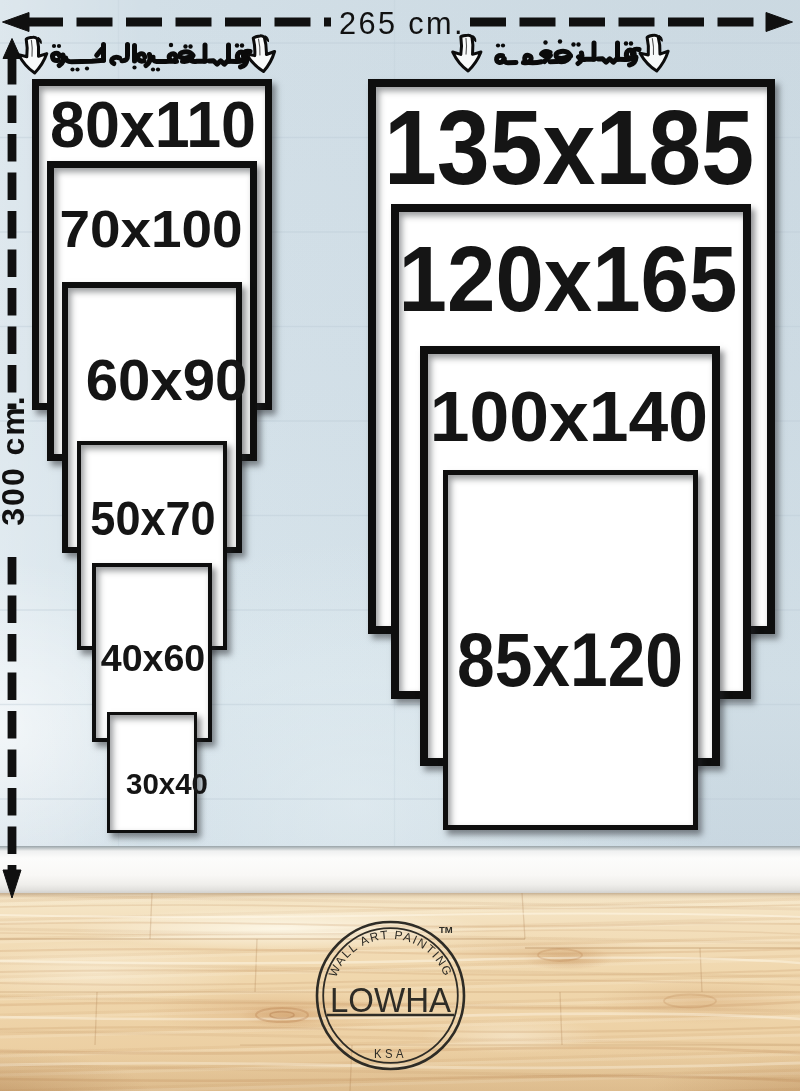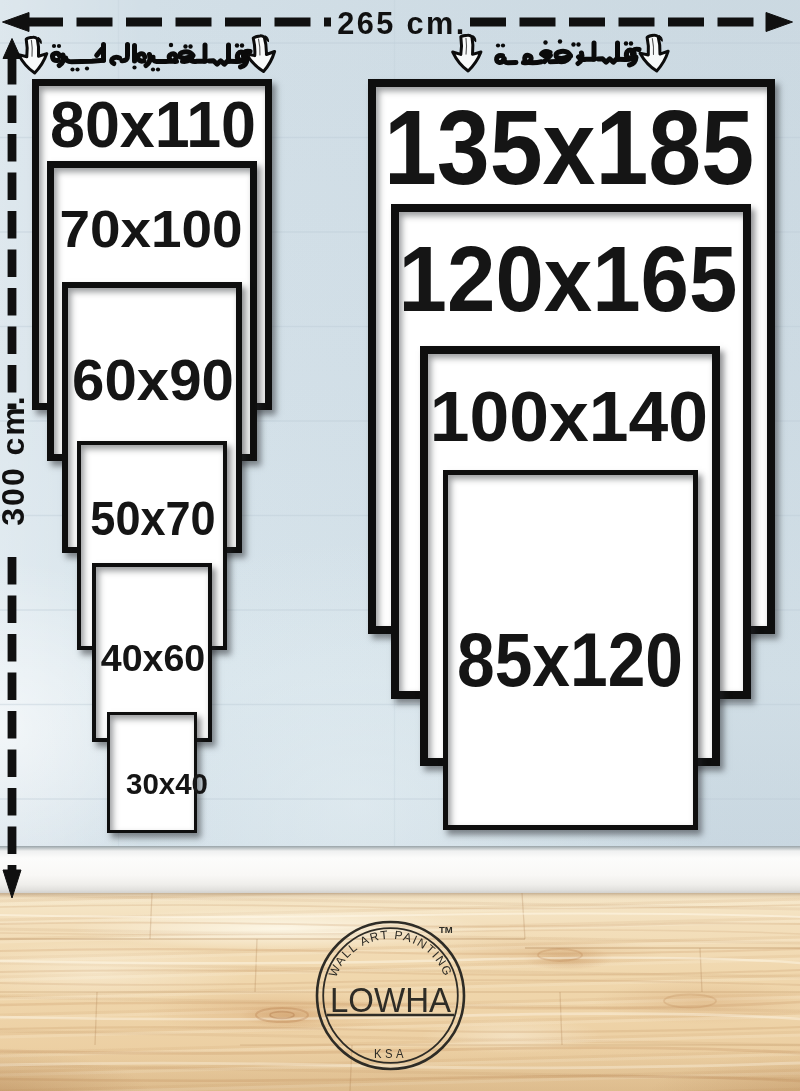--- a/index.html
+++ b/index.html
@@ -111,21 +111,21 @@
 <div class="fr" style="left:390.6px;top:203.8px;width:360px;height:495px;border-width:8.5px;"></div>
 
 <div class="fr" style="left:420px;top:345.6px;width:300px;height:420px;border-width:8px;"></div>
 
 <div class="fr" style="left:442.5px;top:470px;width:255px;height:360px;border-width:5.5px;"></div>
 
 <div class="sz" style="left:153px;top:92.3px;font-size:65.6px;transform:translateX(-50%) scaleX(.957);">80x110</div>
 
 <div class="sz" style="left:150.5px;top:204.4px;font-size:51.4px;transform:translateX(-50%) scaleX(1.068);">70x100</div>
 
-<div class="sz" style="left:152.5px;top:351.3px;font-size:58px;transform:translateX(-50%) scaleX(1.003);">60x90</div>
+<div class="sz" style="left:152.5px;top:351.3px;font-size:58px;transform:translateX(-50%) scaleX(1.003);padding-left:27px;">60x90</div>
 
 <div class="sz" style="left:152.5px;top:494.7px;font-size:47.5px;transform:translateX(-50%) scaleX(.949);">50x70</div>
 
 <div class="sz" style="left:152.8px;top:639.5px;font-size:37.2px;transform:translateX(-50%) scaleX(1.01);">40x60</div>
 
 <div class="sz" style="left:167px;top:768.8px;font-size:29.9px;transform:translateX(-50%) scaleX(.987);">30x40</div>
 
 <div class="sz" style="left:569px;top:94px;font-size:106.1px;transform:translateX(-50%) scaleX(.896);">135x185</div>
 
 <div class="sz" style="left:568px;top:234.4px;font-size:92.2px;transform:translateX(-50%) scaleX(.944);">120x165</div>
@@ -231,15 +231,15 @@
 <path id="arcT" d="M 336.0 978.0 A 57.5 57.5 0 0 1 445.0 978.0" visibility="hidden"></path>
 <text font-size="12" letter-spacing="1.5" fill="#2e2c26" stroke="none" font-weight="500">
 <textPath href="#arcT" startOffset="50%" text-anchor="middle">WALL ART PAINTING</textPath></text>
 <text x="390.5" y="1012" font-size="34.5" fill="#2e2c26" stroke="none" text-anchor="middle" textLength="121" lengthAdjust="spacingAndGlyphs">LOWHA</text>
 <line x1="327" y1="1015" x2="454" y2="1015" stroke-width="2.4"></line>
 <text x="390.5" y="1057.5" font-size="13" fill="#2e2c26" stroke="none" text-anchor="middle" textLength="33" lengthAdjust="spacingAndGlyphs" letter-spacing="4">KSA</text>
 <text x="439" y="933" font-size="9.5" fill="#2e2c26" stroke="none" font-weight="bold">TM</text>
 </g>
 </svg>
 
-<div class="abs" style="left:402px;top:8.6px;transform:translateX(-50%);font-weight:700;font-size:30.7px;line-height:1;letter-spacing:2.4px;color:#111;">265 cm.</div>
+<div class="abs" style="left:402px;top:8.6px;transform:translateX(-50%);font-weight:400;font-size:30.7px;line-height:1;letter-spacing:2.4px;color:#111;">265 cm.</div>
 
 <div class="abs" style="left:12.5px;top:459.5px;transform:translate(-50%,-50%) rotate(-90deg);font-weight:700;font-size:32px;line-height:1;letter-spacing:2px;color:#111;white-space:nowrap;">300 cm.</div>
 
 </body></html>

